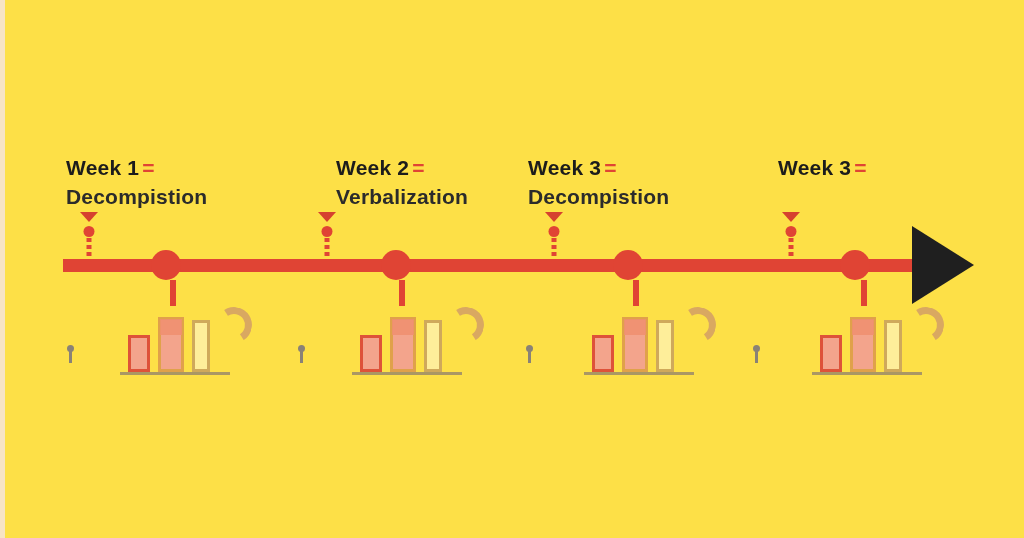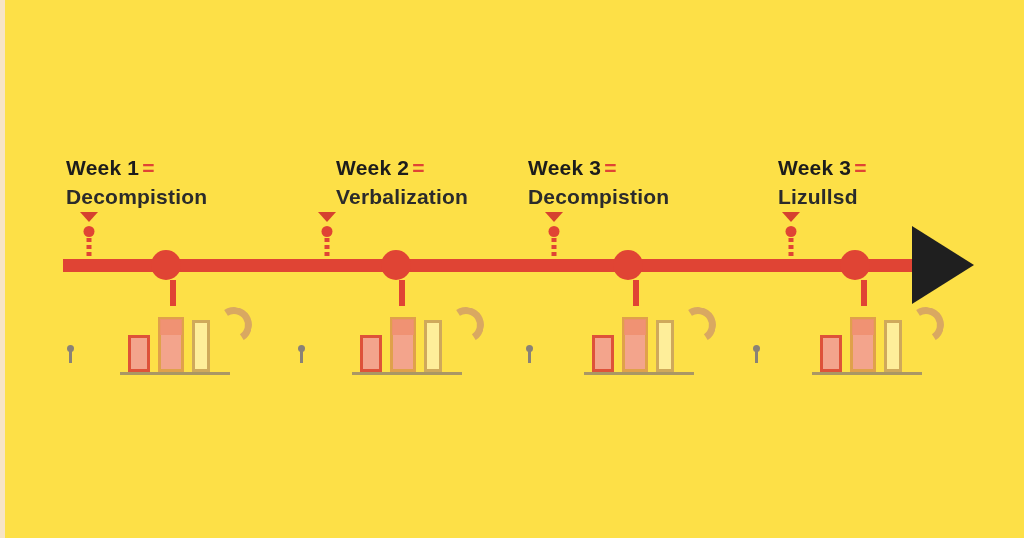--- a/index.html
+++ b/index.html
@@ -273,21 +273,20 @@
     <div class="dot"></div>
     <div class="dotted"></div>
   </div>
   <div class="node" style="left:628px;"></div>
   <div class="node-tick" style="left:636px;"></div>
 
   <div class="label" style="left:778px; top:155px;">
     <div class="line1">
       <span>Week 3</span><span class="eq">=</span>
     </div>
-    <div class="line2">Lizullsd</div>
   </div>
   <div class="stem" style="left:791px;">
     <div class="chevron"></div>
     <div class="dot"></div>
     <div class="dotted"></div>
   </div>
   <div class="node" style="left:855px;"></div>
   <div class="node-tick" style="left:864px;"></div>
 
   <div class="cluster" style="left:120px; top:315px;">

